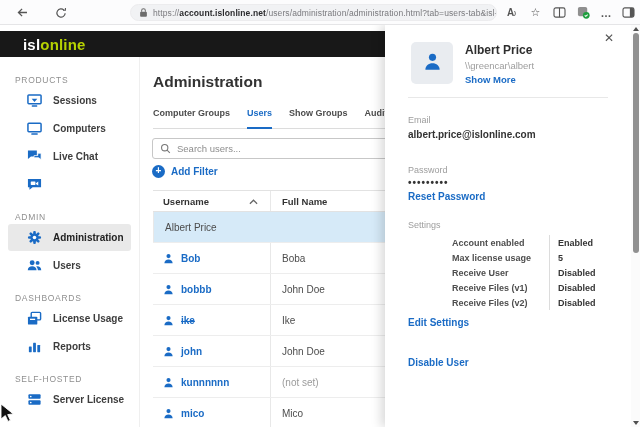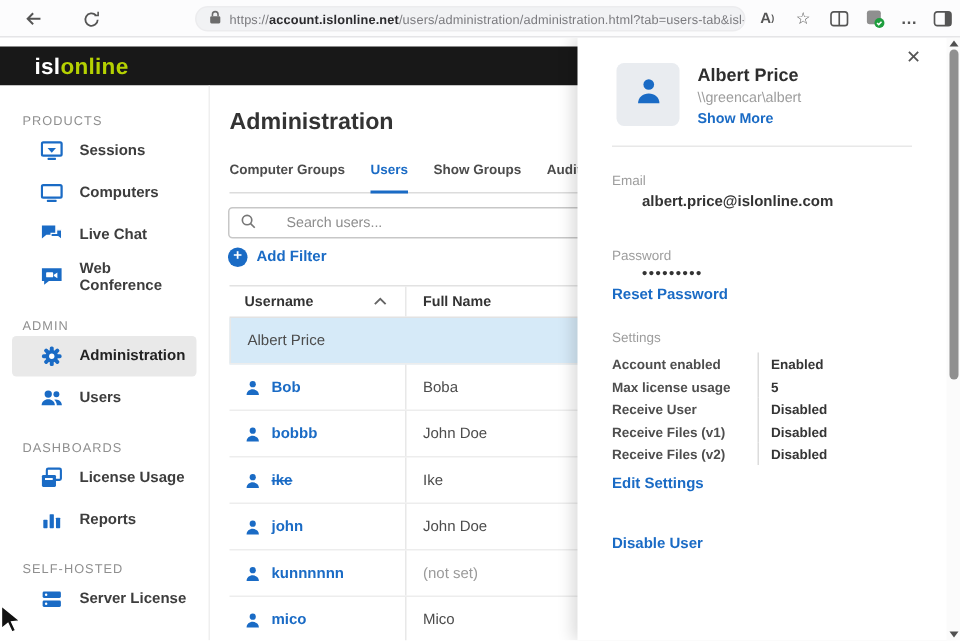--- a/index.html
+++ b/index.html
@@ -45,21 +45,21 @@
 
   
   .content { position:absolute; left:140px; top:32px; width:500px; height:370px; background:#fff; }
   .page-title { position:absolute; left:13px; top:16px; font-size:15.5px; font-weight:bold; color:#333; }
   .tabs { position:absolute; left:13px; top:51px; width:470px; border-bottom:1px solid #dcdcdc;
           display:flex; gap:17px; }
   .tab { font-size:9px; font-weight:bold; color:#4c4c4c; padding-bottom:9px; white-space:nowrap; }
   .tab.active { color:#1a6bc5; border-bottom:2px solid #1a6bc5; margin-bottom:-1px; }
   .search-box { position:absolute; left:12px; top:81px; width:458px; height:21px;
                 border:1px solid #c7c7c7; border-radius:3px; background:#fff;
-                display:flex; align-items:center; padding:0 7px; gap:20px; }
+                display:flex; align-items:center; padding:0 7px; gap:6px; }
   .search-box input { border:none; outline:none; flex:1; font-size:9.5px; color:#444;
                       font-family:"Liberation Sans",sans-serif; background:transparent; }
   .search-box input::placeholder { color:#8d8d8d; }
   .add-filter { position:absolute; left:12px; top:108px; display:flex; align-items:center; gap:6px;
                 color:#1a6bc5; font-size:10px; font-weight:bold; }
   .plus-circle { width:13px; height:13px; border-radius:50%; background:#1a6bc5; color:#fff;
                  font-size:10px; line-height:12px; text-align:center; font-weight:bold; }
 
   .utable { position:absolute; left:13px; top:133px; width:487px; }
   .thead { display:flex; height:22px; border-top:1px solid #e2e2e2; border-bottom:1px solid #e2e2e2;
@@ -84,25 +84,25 @@
   .panel .abs { position:absolute; }
   .p-close { top:6px; right:26px; font-size:12px; color:#555; }
   .p-avatar { left:26px; top:17px; width:42px; height:42px; border-radius:5px; background:#e9ecf0;
               display:flex; align-items:center; justify-content:center; color:#1a6bc5; }
   .p-avatar svg { width:19px; height:19px; }
   .p-name { left:80px; top:18px; font-size:12px; font-weight:bold; color:#2e2e2e; }
   .p-domain { left:80px; top:35px; font-size:9.5px; color:#9d9d9d; }
   .p-showmore { left:80px; top:49px; font-size:9.5px; font-weight:bold; color:#1a6bc5; }
   .p-divider { left:23px; right:32px; top:72px; border-top:1px solid #e8e8e8; height:0; }
   .p-label { font-size:9px; color:#9d9d9d; }
-  .p-strong { font-size:10px; font-weight:bold; color:#333;margin-left:20px; }
+  .p-strong { font-size:10px; font-weight:bold; color:#333; }
   .p-link { font-size:10px; font-weight:bold; color:#1a6bc5; }
   .p-settings { left:23px; top:210px; width:202px; }
   .s-row { display:flex; height:15px; align-items:center; font-size:9px; }
-  .s-lab { width:97px; color:#4e4e4e; font-weight:bold; }
+  .s-lab { width:97px; color:#4e4e4e; font-weight:bold;margin-left:44px; }
   .s-val { flex:1; border-left:1px solid #dcdcdc; padding-left:8px; align-self:stretch;
            display:flex; align-items:center; color:#353535; font-weight:bold; }
 
   
   .scrollbar { position:absolute; right:0; top:0; width:9px; height:402px; background:#fbfbfb;
                z-index:30; }
   .sb-thumb { position:absolute; top:8px; left:1.5px; width:6px; height:220px; border-radius:3px;
               background:#909090; }
   .sb-up { position:absolute; top:2px; left:1.5px; width:0; height:0;
            border-left:3px solid transparent; border-right:3px solid transparent;
@@ -219,21 +219,20 @@
         <span>Live Chat</span>
       </div>
       <div class="side-item">
         <span class="ic">
             <svg viewBox="0 0 16 16">
               <path fill="currentColor" d="M1 2h14v9H6l-3.4 2.6V11H1z"></path>
               <rect x="4" y="4.8" width="5" height="3.6" rx=".6" fill="#fff"></rect>
               <path d="M9.5 6.6l2.5-1.7v4.2l-2.5-1.7z" fill="#fff"></path>
             </svg>
           </span>
-        <span>Web Conference</span>
       </div>
 
       <div class="sec-label">ADMIN</div>
       <div class="side-item active">
         <span class="ic">
             <svg viewBox="0 0 16 16">
               <g fill="currentColor">
                 <rect x="6.6" y="1" width="2.8" height="14" rx="1.2"></rect>
                 <rect x="6.6" y="1" width="2.8" height="14" rx="1.2" transform="rotate(45 8 8)"></rect>
                 <rect x="6.6" y="1" width="2.8" height="14" rx="1.2" transform="rotate(90 8 8)"></rect>

